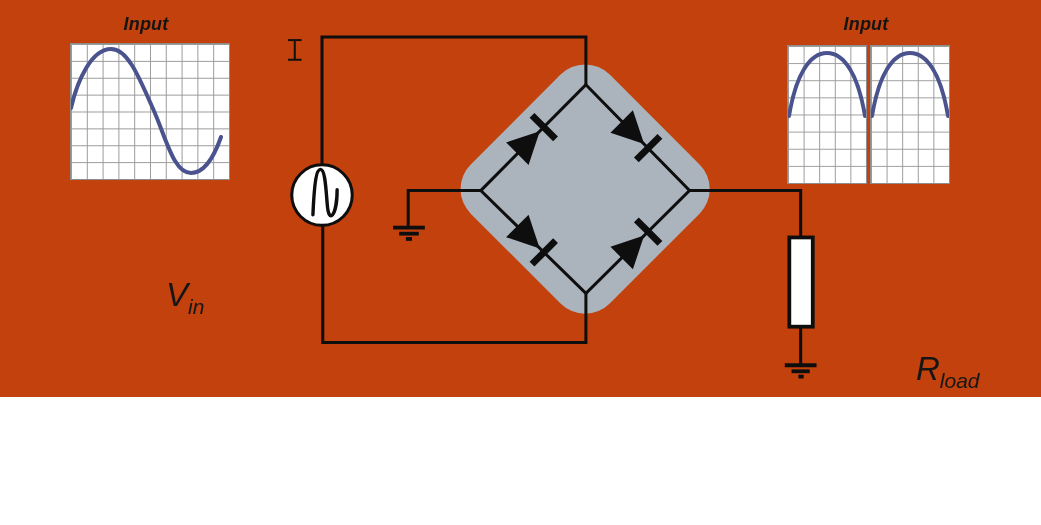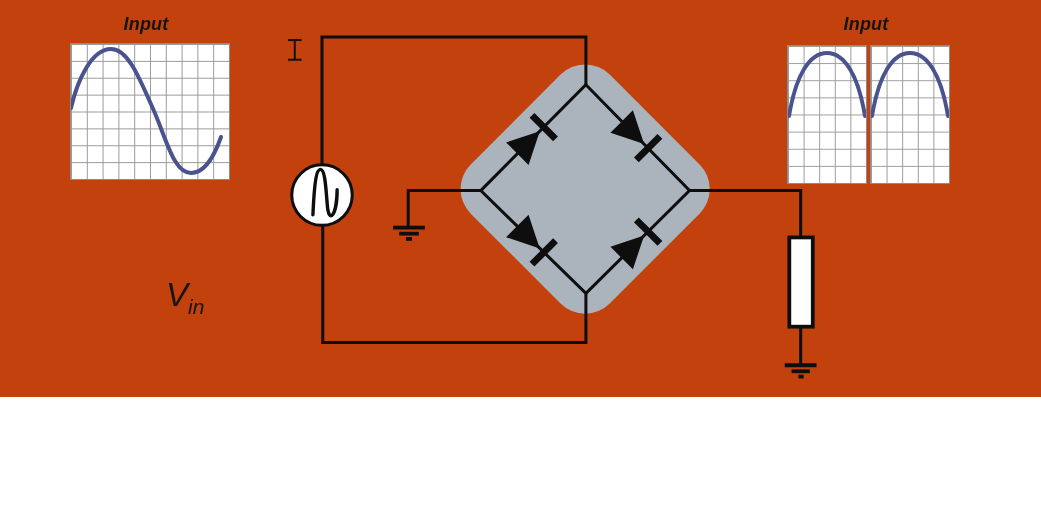--- a/index.html
+++ b/index.html
@@ -120,14 +120,17 @@
   </div>
   <div class="scope-lbl" style="left:866px;top:14px;">
     <span>Input</span>
   </div>
 
   <div class="comp-lbl" style="left:166px;top:234px;margin-top:44px;">
     <span>V</span><sub>in</sub>
   </div>
 
 
+  <div class="comp-lbl" style="left:916px;top:352px;">
+    <span>R</span><sub>load</sub>
+  </div>
 
 </div>
 
 </body></html>

